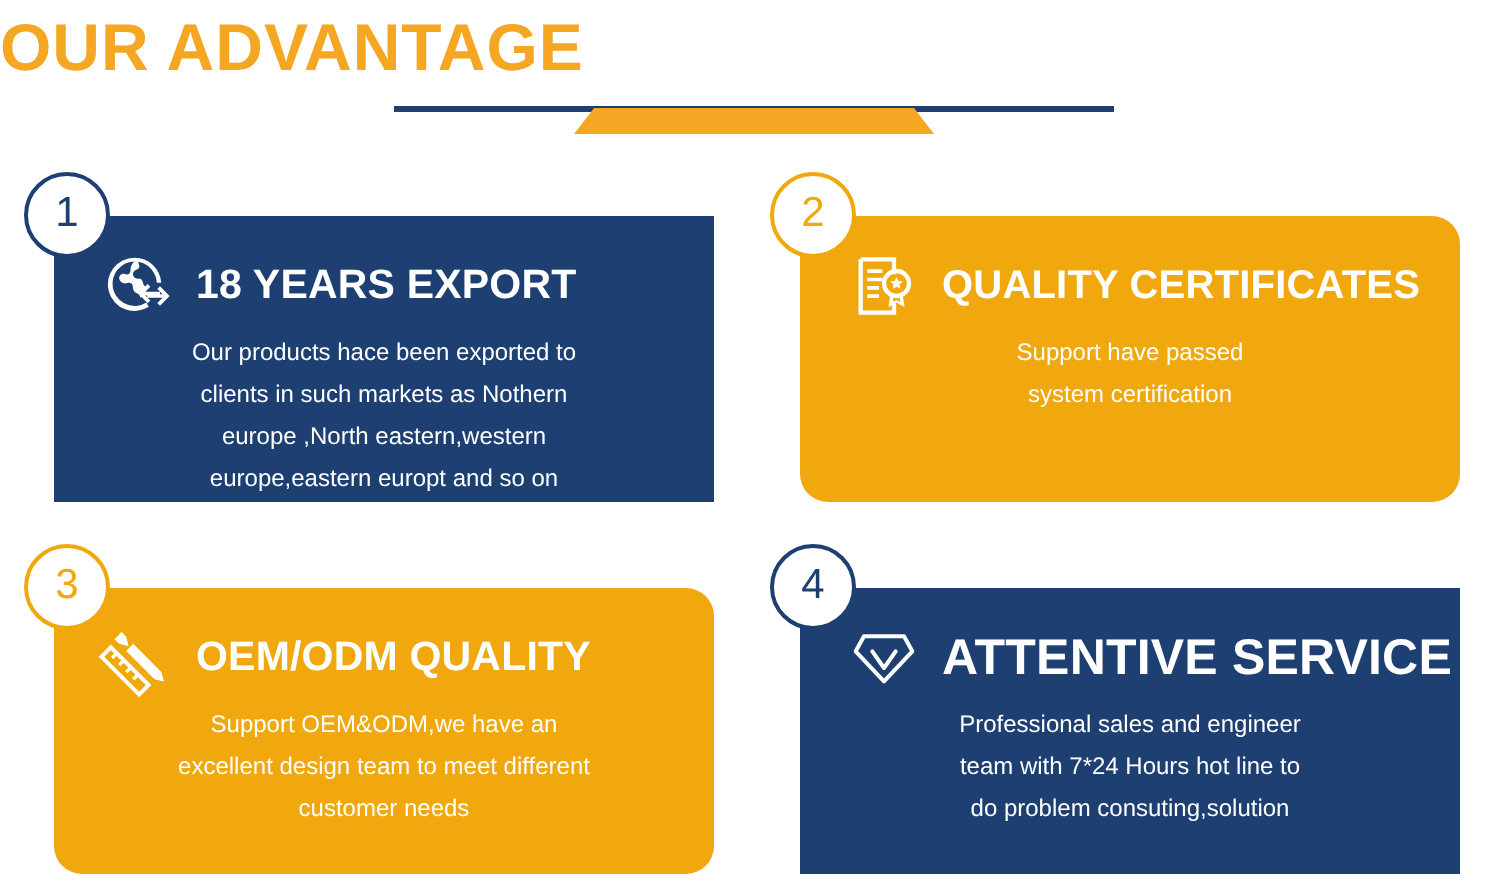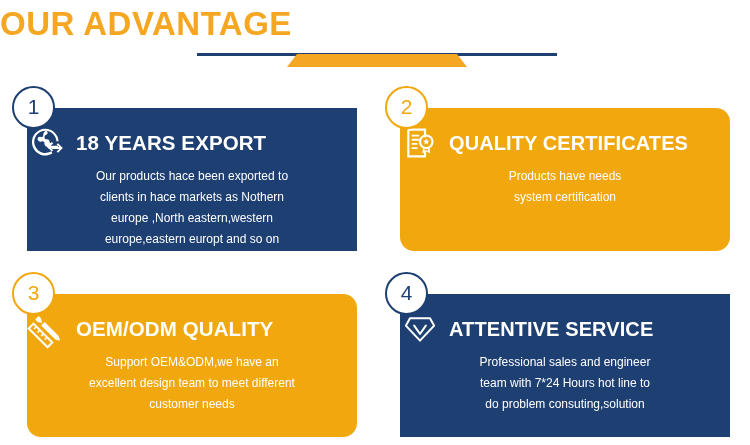--- a/index.html
+++ b/index.html
@@ -120,41 +120,42 @@
   .badge span { display: block; transform: translateY(-1px); }
 
   .card-head {
     position: absolute;
     left: 0;
     top: 14px;
     width: 330px;
     height: 42px;
     display: flex;
     align-items: center;
+    padding-left: 22px;
     box-sizing: border-box;
   }
   .card-icon {
     width: 40px;
     height: 40px;
     flex: 0 0 40px;
     display: block;
     margin-right: 9px;
   }
   .card-icon svg { display: block; width: 40px; height: 40px; }
 
   .card-title {
     color: #ffffff;
     font-size: 20.5px;
     font-weight: bold;
     white-space: nowrap;
     letter-spacing: 0.1px;
     line-height: 24px;
   }
   .card-wrap.pos-2 .card-title { font-size: 20px; }
-  .card-wrap.pos-4 .card-title { font-size: 20px; }
+  .card-wrap.pos-4 .card-title { font-size: 25px; }
 
   .card-body {
     position: absolute;
     left: 14px;
     top: 58px;
     width: 302px;
     text-align: center;
     color: #ffffff;
     font-size: 12px;
     line-height: 21px;
@@ -185,21 +186,21 @@
               <path fill="#ffffff" d="M22 7a16 16 0 1 0 8.5 29.5 12.8 12.8 0 0 1-1.4-2.6A13.3 13.3 0 1 1 35.3 22h2.6A16 16 0 0 0 22 7z"></path>
               <path fill="#ffffff" d="M22 9.2c-1.6 1.3-2.6 3.3-2.5 5.3.1 1.9-1.4 3-2.9 2.4-1.3-.5-2.6-.3-3.4.8-.9 1.1-.6 2.6.4 3.6 1.1 1.1 2.7 1.4 4.1.9 1.7-.6 3.3.5 3.2 2.2-.1 1.9 1 3.5 2.7 4.1 1 .4 1.6 1.2 1.7 2.2h2.3c.2-2.1 1-4 2.3-5.6-1.6-.4-2.8-1.7-3-3.3-.2-1.4-1.5-2.4-2.9-2.2-1.5.2-2.8-.8-3-2.3-.2-1.4.7-2.7 2-3.1 1-.3 1.7-1.1 1.9-2.1l-.9-2.9z"></path>
               <path fill="#ffffff" d="M34.2 25.4v2.3h-8.8l3 3-1.6 1.6-5.7-5.8 5.7-5.7 1.6 1.6-3 3h8.8z" transform="translate(3 2)"></path>
               <path fill="#ffffff" d="M30.5 33.8v2.3h9.2l-3.1 3.1 1.6 1.6 5.8-5.8-5.8-5.8-1.6 1.6 3.1 3.1h-9.2z" transform="translate(-1 -5)"></path>
             </svg>
           </span>
           <span class="card-title">18 YEARS EXPORT</span>
         </div>
         <div class="card-body">
           <p>Our products hace been exported to</p>
-          <p>clients in hace markets as Nothern</p>
+          <p>clients in such markets as Nothern</p>
           <p>europe ,North eastern,western</p>
           <p>europe,eastern europt and so on</p>
         </div>
       </div>
       <div class="badge navy">
         <span>1</span>
       </div>
     </div>
 
     <div class="card-wrap pos-2">
@@ -210,21 +211,21 @@
               <path fill="none" stroke="#ffffff" stroke-width="2.6" d="M10 8h20v9M30 33v7H10V8"></path>
               <path fill="#ffffff" d="M14 14h9v2.2h-9zM14 19h9v2.2h-9zM14 24h7v2.2h-7zM14 29h7v2.2h-7z"></path>
               <circle cx="31.5" cy="22.5" r="7.5" fill="none" stroke="#ffffff" stroke-width="2.6"></circle>
               <path fill="#ffffff" d="M31.5 18.6l1.1 2.4 2.6.3-1.9 1.8.5 2.6-2.3-1.3-2.3 1.3.5-2.6-1.9-1.8 2.6-.3z"></path>
               <path fill="#ffffff" d="M27.8 29.2l-1.1 7.4 4.8-2.7 4.8 2.7-1.1-7.4-1.9 1.3.5 3.2-2.3-1.3-2.3 1.3.5-3.2z"></path>
             </svg>
           </span>
           <span class="card-title">QUALITY CERTIFICATES</span>
         </div>
         <div class="card-body">
-          <p>Products have needs</p>
+          <p>Support have passed</p>
           <p>system certification</p>
         </div>
       </div>
       <div class="badge orange">
         <span>2</span>
       </div>
     </div>
 
     <div class="card-wrap pos-3">
       <div class="card orange">

